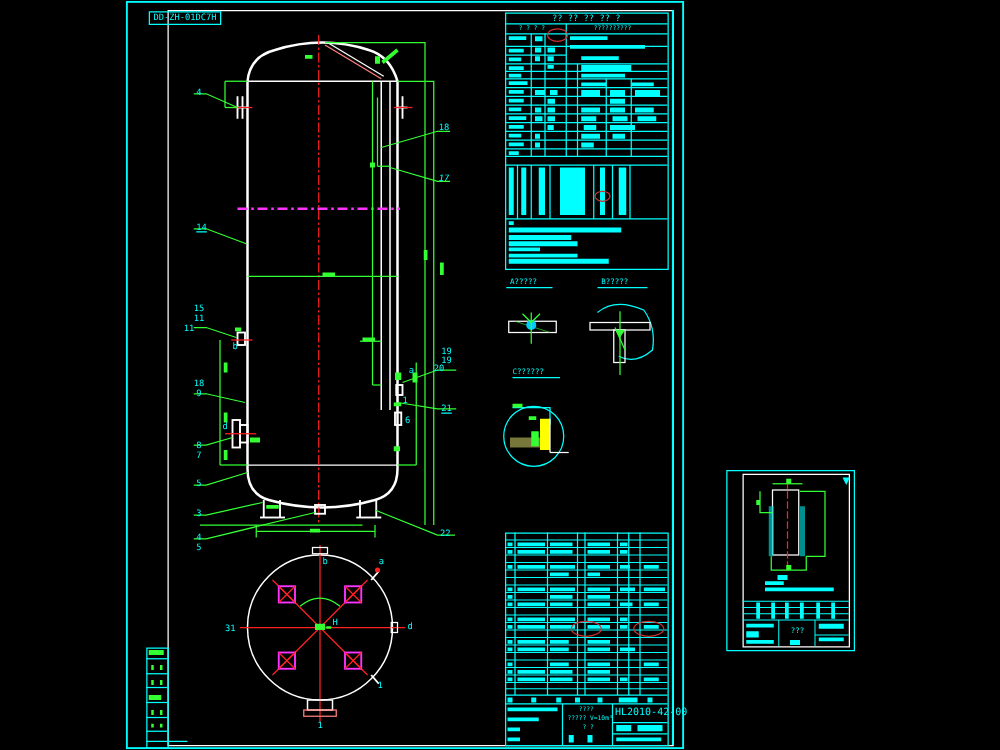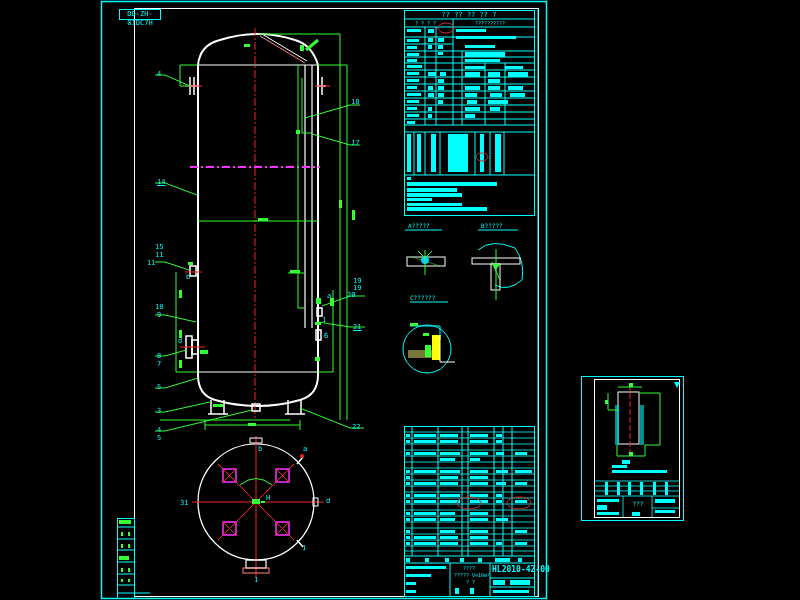--- a/index.html
+++ b/index.html
@@ -1,20 +1,20 @@
 <!DOCTYPE html>
 <html><head>
 <meta charset="utf-8">
 <style>
   html,body{margin:0;padding:0;background:#000;}
   body{width:800px;height:600px;position:relative;overflow:hidden;font-family:"DejaVu Sans Mono",monospace;}
   #canvas{position:absolute;left:0;top:0;width:800px;height:600px;}
   .lbl{position:absolute;font-size:7px;line-height:8px;color:#00ffff;white-space:nowrap;}
   .cell{position:absolute;font-size:5px;line-height:6px;color:#00ffff;white-space:nowrap;overflow:hidden;}
-  .drawing-code{position:absolute;left:119px;top:9px;width:42px;height:11px;border:1px solid #00ffff;box-sizing:border-box;font-size:7px;line-height:9px;color:#00ffff;text-align:center;}
+  .drawing-code{position:absolute;left:119px;top:9px;width:58px;height:11px;border:1px solid #00ffff;box-sizing:border-box;font-size:7px;line-height:9px;color:#00ffff;text-align:center;}
 </style>
 </head>
 <body>
 
 <div id="canvas">
 <svg width="800" height="600" viewBox="0 0 800 600" xmlns="http://www.w3.org/2000/svg">
 
   <rect x="101.5" y="1.5" width="445" height="597" fill="none" stroke="#00ffff" stroke-width="1.5"></rect>
   <rect x="134.5" y="8.5" width="404" height="588" fill="none" stroke="#ffffff" stroke-width="1"></rect>
   <line x1="538" y1="8" x2="538" y2="596" stroke="#00ffff" stroke-width="1"></line>
@@ -539,15 +539,15 @@
 <div class="lbl" style="left:410px;top:294px;font-size:6px;">C??????</div>
 
 
 <div class="cell" style="left:415px;top:20px;">? ? ? ?</div>
 <div class="cell" style="left:475px;top:20px;">??????????</div>
 
 
 <div class="cell" style="left:463px;top:565px;">????</div>
 <div class="cell" style="left:454px;top:572px;">????? V=10m³</div>
 <div class="cell" style="left:466px;top:579px;">? ?</div>
-<div class="lbl" style="left:492px;top:566px;font-size:8px;font-weight:bold;">HL2010-42-00</div>
+<div class="lbl" style="left:492px;top:566px;font-size:8px;">HL2010-42-00</div>
 
 </div>
 
 </body></html>

